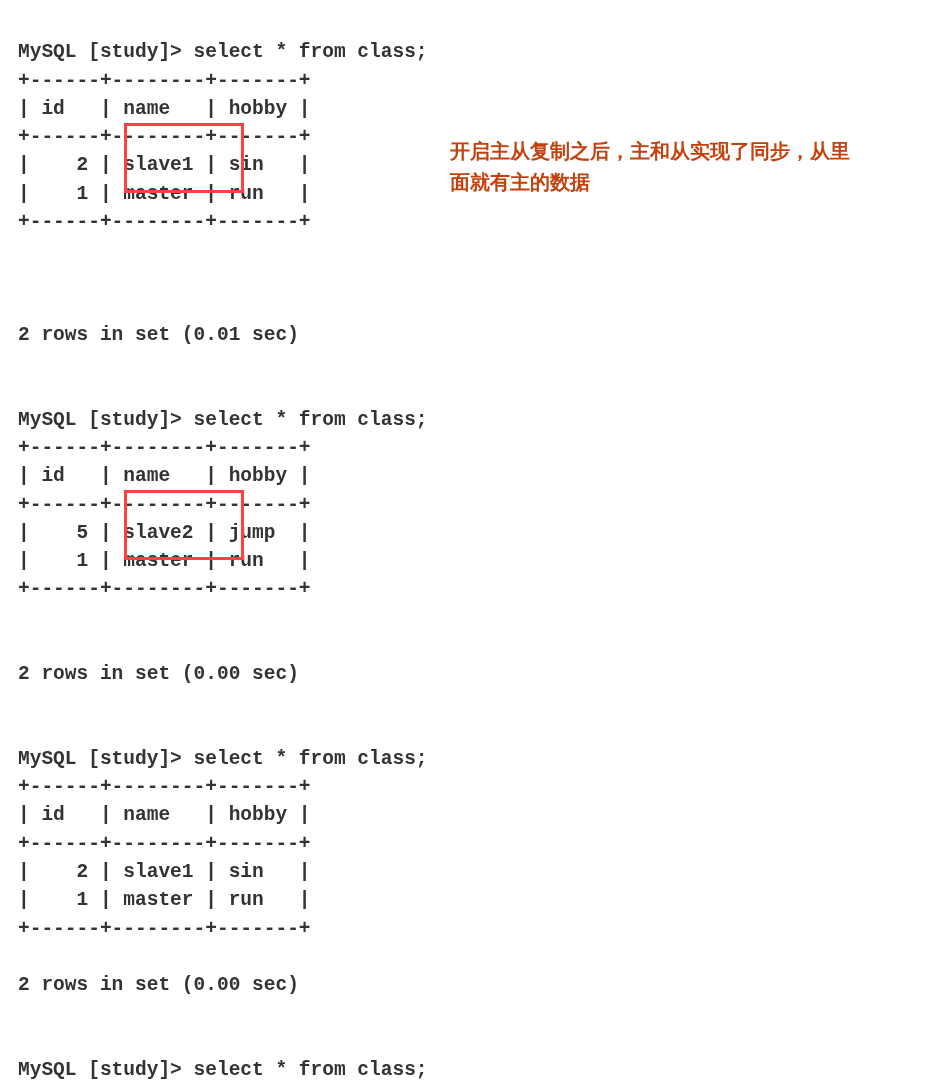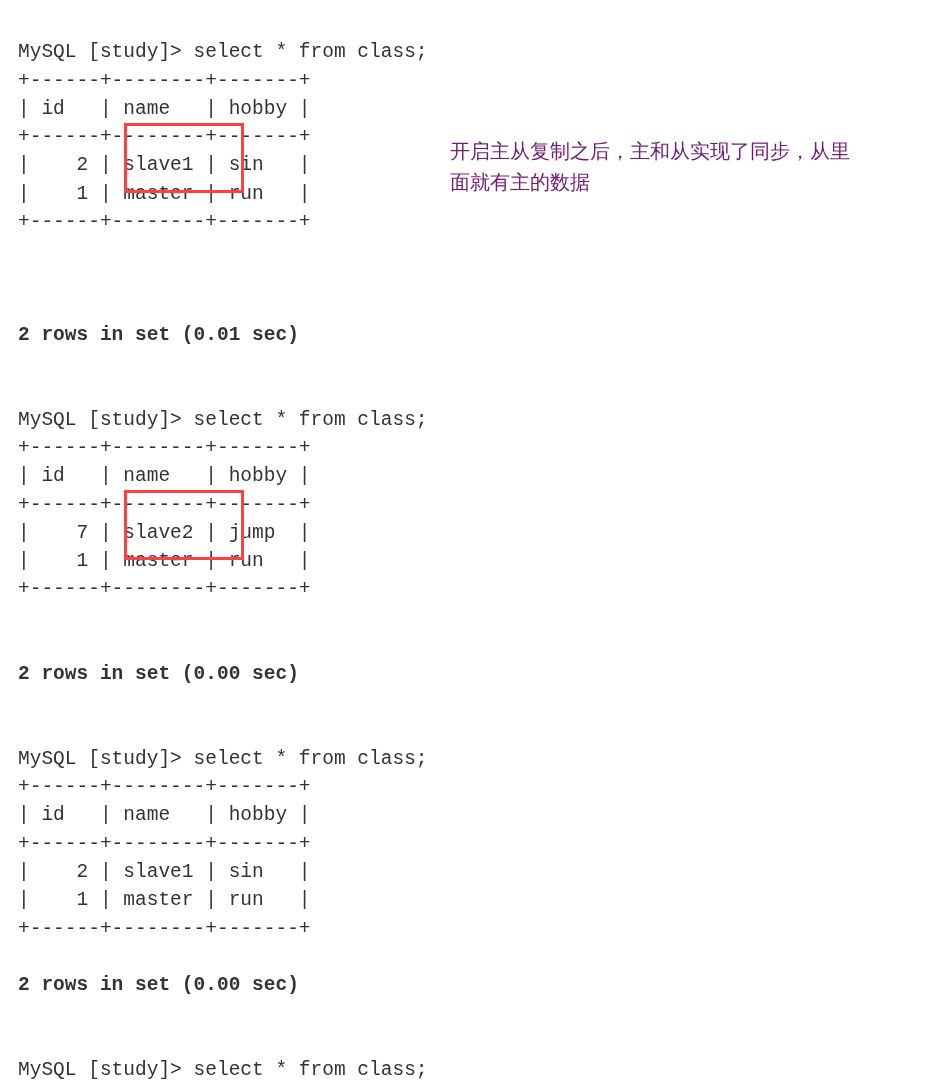--- a/index.html
+++ b/index.html
@@ -7,31 +7,31 @@
     padding: 10px 0 0 18px;
     font-family: "Consolas", "Menlo", "Courier New", monospace;
     font-size: 19.5px;
     line-height: 1.45;
     background: #fff;
     color: #333;
     width: 941px;
     box-sizing: border-box;
     position: relative;
   }
-  .block { position: relative; white-space: pre; }
+  .block { position: relative; white-space: pre; font-weight: bold; }
   .bold { font-weight: bold; font-family: Liberation Mono, monospace; }
   .box {
     position: absolute;
     border: 3px solid #ff4040;
     box-sizing: border-box;
     pointer-events: none;
   }
   .annotation {
     position: absolute;
-    color: #701a75;
+    color: #c2410c;
     font-family: "Microsoft YaHei", "PingFang SC", sans-serif;
     font-size: 20px;
     line-height: 1.55;
     white-space: normal;
     width: 400px;
   }
 </style>
 </head>
 <body>
 
@@ -48,21 +48,21 @@
 </div>
 <div class="block"> </div>
 <div class="block bold">2 rows in set (0.01 sec)</div>
 <div class="block"> </div>
 
 <div class="block">
 <span>MySQL [study]&gt; select * from class;</span>
 <span>+------+--------+-------+</span>
 <span>| id   | name   | hobby |</span>
 <span>+------+--------+-------+</span>
-<span>|    7 | slave2 | jump  |</span>
+<span>|    5 | slave2 | jump  |</span>
 <span>|    1 | master | run   |</span>
 <span>+------+--------+-------+</span>
 <div class="box" style="left:106px; top:113px; width:120px; height:70px;"></div>
 </div>
 <div class="block"> </div>
 <div class="block bold">2 rows in set (0.00 sec)</div>
 <div class="block"> </div>
 
 <div class="block">
 <span>MySQL [study]&gt; select * from class;</span>

